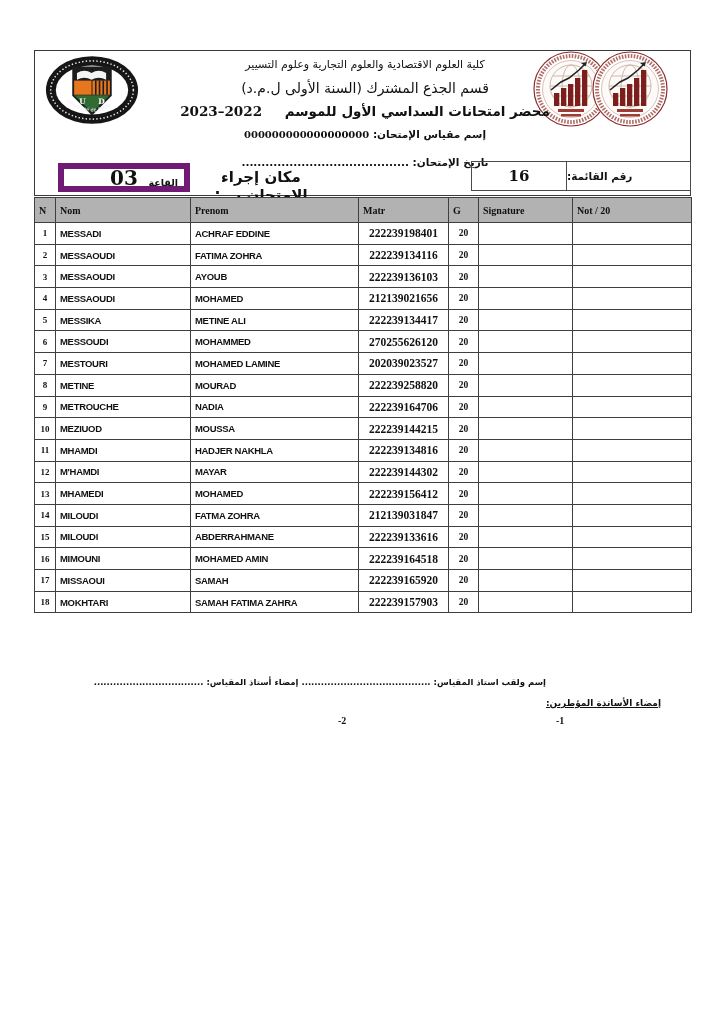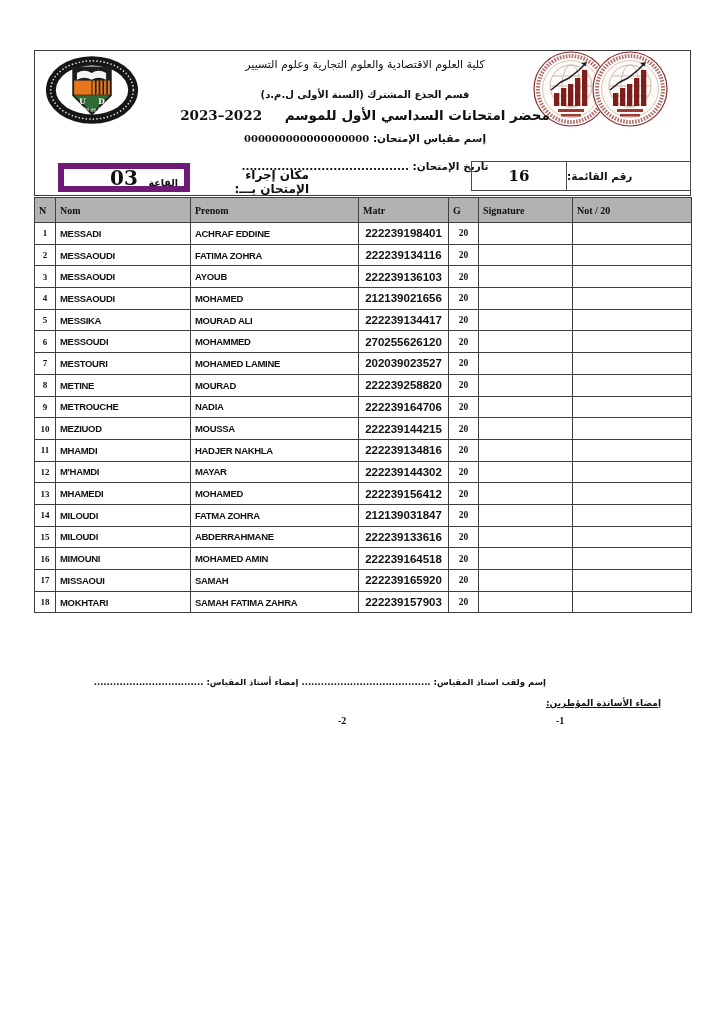--- a/index.html
+++ b/index.html
@@ -18,35 +18,35 @@
   }
   
   .header-box{
     position:absolute;left:34px;top:50px;width:657px;height:146px;
     border:1.5px solid #3a3a3a;
   }
   .uni-logo{position:absolute;left:10px;top:4px;width:94px;height:70px;}
   .fac-logo{position:absolute;left:497px;top:-3px;width:137px;height:82px;}
   .header-text{position:absolute;left:110px;top:4px;width:440px;text-align:center;}
   .h-line1{font-size:11px;font-weight:normal;margin-top:3px;}
-  .h-line2{font-size:10px;font-weight:bold;margin-top:18px;}
+  .h-line2{font-size:14px;font-weight:normal;margin-top:9px;}
   .h-title{font-size:13.5px;font-weight:bold;margin-top:7px;}
   .h-title .years{margin-right:18px;font-family:"DejaVu Serif",serif;}
   .h-subject{font-size:10.5px;font-weight:bold;margin-top:9px;}
   .h-subject .zeros{font-family:"DejaVu Serif",serif;font-size:10px;letter-spacing:-0.4px;}
   .h-date{font-size:10.5px;font-weight:bold;margin-top:16px;}
   .room-box{
     position:absolute;left:23px;top:112px;width:132px;height:29px;
     border:6px solid #701a75;display:flex;align-items:center;justify-content:center;
   }
   .room-num{font-family:"DejaVu Serif",serif;font-weight:bold;font-size:20px;line-height:1;}
   .room-lbl{position:absolute;right:6px;top:8px;font-size:9.5px;font-weight:bold;}
   .place-label{
-    position:absolute;left:160px;top:117px;width:114px;
-    font-size:12px;font-weight:bold;text-align:right;
+    position:absolute;left:169px;top:117px;width:114px;
+    font-size:15px;font-weight:bold;text-align:center;
   }
   .list-box{
     position:absolute;right:-1px;top:110px;height:30px;display:flex;
     border:1px solid #4a4a4a;
   }
   .list-num{
     width:95px;border-right:1px solid #4a4a4a;display:flex;align-items:center;justify-content:center;
     font-family:"DejaVu Serif",serif;font-weight:bold;font-size:15px;
   }
   .list-label{
@@ -66,21 +66,21 @@
     text-align:left;padding-left:4px;
   }
   th.col-matr{text-align:center;font-size:13px;padding-left:0;}
   th.col-g{text-align:center;padding-left:0;}
   table.students td{height:21.7px;font-weight:bold;}
   td.col-n{font-family:"Liberation Serif","DejaVu Serif",serif;font-size:9px;text-align:center;}
   td.col-nom,td.col-prenom{
     font-family:"Liberation Sans","DejaVu Sans",sans-serif;font-size:9.5px;
     letter-spacing:-0.3px;padding-left:4px;text-align:left;
   }
-  td.col-matr{font-family:Liberation Sans, sans-serif;font-size:11.5px;text-align:center;}
+  td.col-matr{font-family:Liberation Serif, serif;font-size:11.5px;text-align:center;}
   td.col-g{font-family:"Liberation Serif","DejaVu Serif",serif;font-size:9.5px;text-align:center;}
   
   .prof-line{
     position:absolute;top:677px;right:179px;width:392px;
     font-size:8.5px;font-weight:bold;text-align:right;white-space:nowrap;
   }
   .prof-line .dots{letter-spacing:0.5px;}
   .supervisors{
     position:absolute;top:698px;right:64px;
     font-size:9px;font-weight:bold;text-decoration:underline;
@@ -230,21 +230,21 @@
           <td class="col-nom">MESSAOUDI</td>
           <td class="col-prenom">MOHAMED</td>
           <td class="col-matr">212139021656</td>
           <td class="col-g">20</td>
           <td class="col-signature"></td>
           <td class="col-note"></td>
         </tr>
         <tr>
           <td class="col-n">5</td>
           <td class="col-nom">MESSIKA</td>
-          <td class="col-prenom">MOURAD ALI</td>
+          <td class="col-prenom">METINE ALI</td>
           <td class="col-matr">222239134417</td>
           <td class="col-g">20</td>
           <td class="col-signature"></td>
           <td class="col-note"></td>
         </tr>
         <tr>
           <td class="col-n">6</td>
           <td class="col-nom">MESSOUDI</td>
           <td class="col-prenom">MOHAMMED</td>
           <td class="col-matr">270255626120</td>

